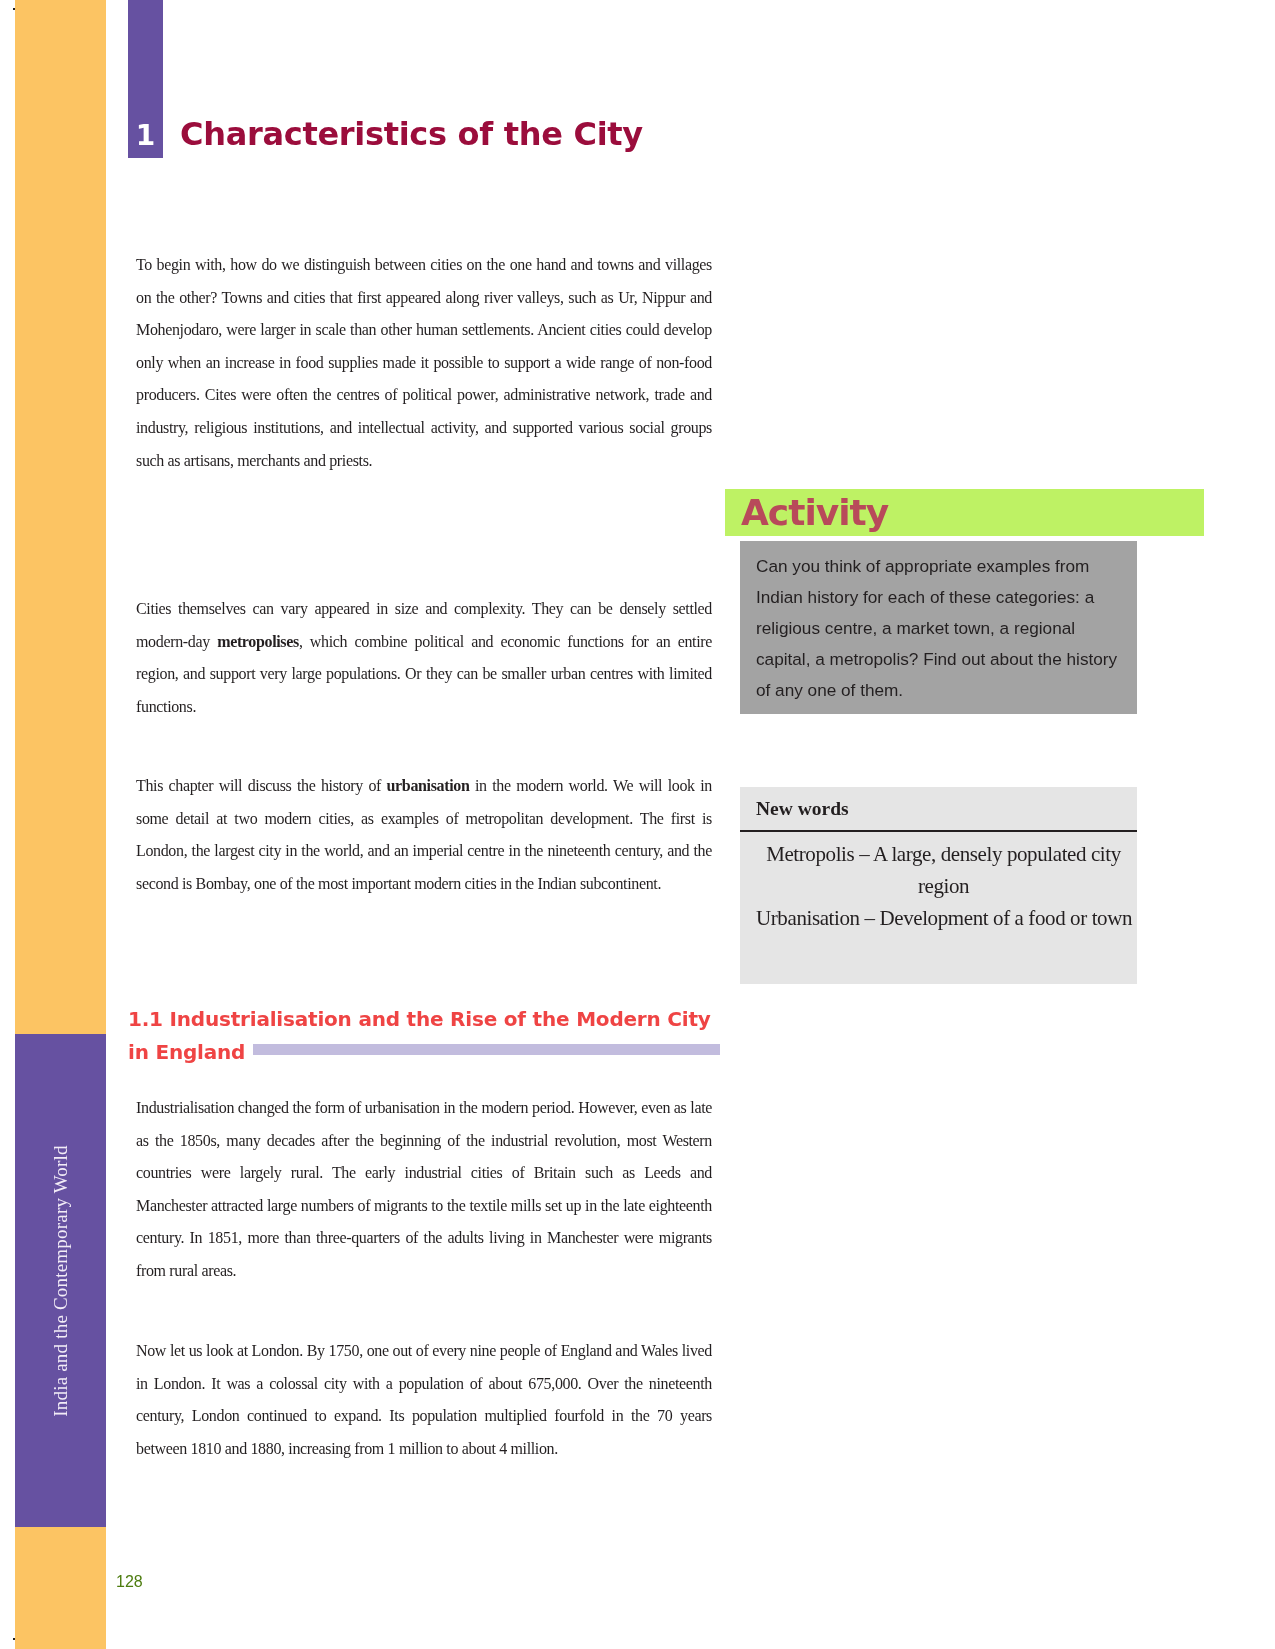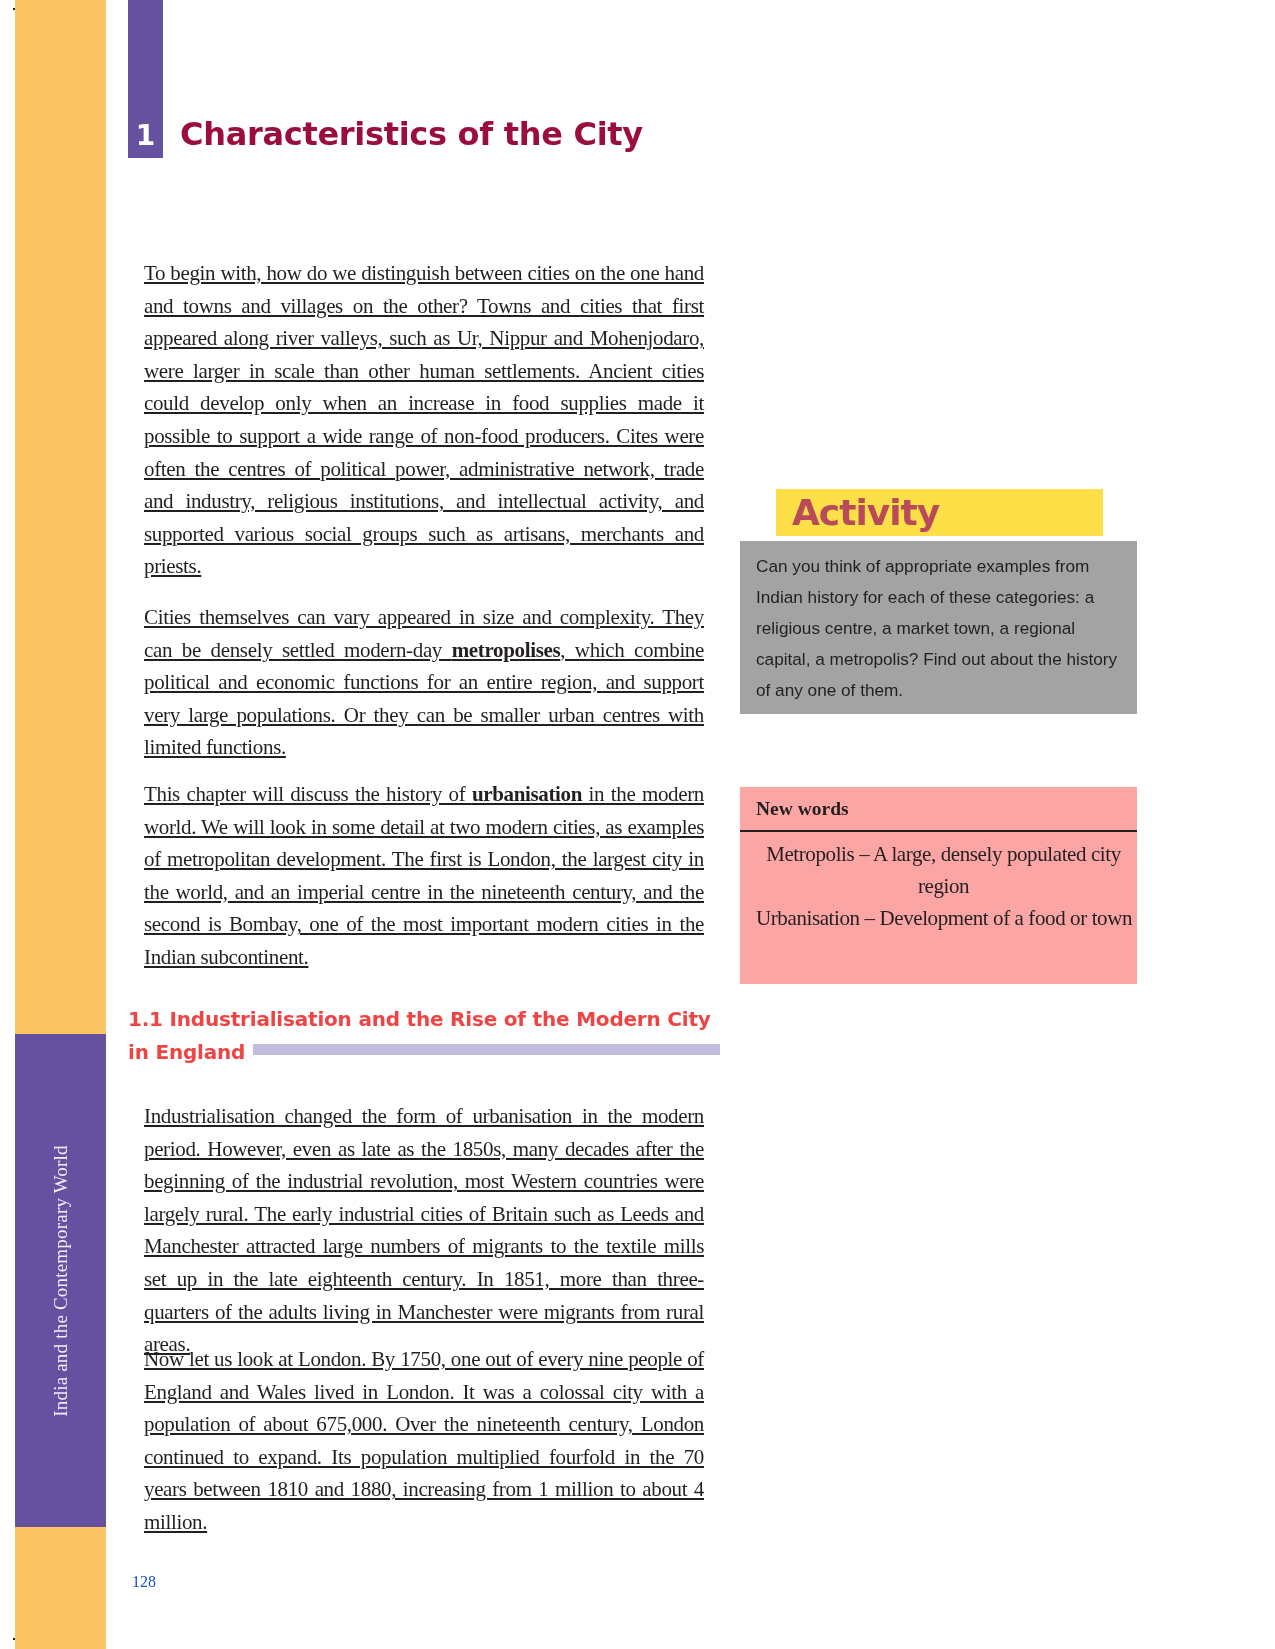--- a/index.html
+++ b/index.html
@@ -6,36 +6,36 @@
   body { width: 1275px; height: 1649px; position: relative; overflow: hidden; font-family: "Liberation Serif", serif; color: #231f20; }
   .side-yellow { position: absolute; left: 15px; top: 0; width: 91px; height: 1649px; background: #fcc463; }
   .side-purple { position: absolute; left: 15px; top: 1034px; width: 91px; height: 493px; background: #6651a1; }
   .side-text { position: absolute; left: 15px; top: 1034px; width: 91px; height: 493px; display: flex; align-items: center; justify-content: center; }
   .side-text span { display: inline-block; transform: rotate(-90deg); white-space: nowrap; color: #f2ecf7; font-family: "Liberation Serif", serif; font-size: 19px; letter-spacing: 0.2px; }
   .dot { position: absolute; left: 13px; width: 2px; height: 2px; background: #222; }
   .chap-bar { position: absolute; left: 128px; top: 0; width: 35px; height: 158px; background: #6651a1; }
   .chap-num { position: absolute; left: 128px; top: 118px; width: 35px; text-align: center; color: #ffffff; font-family: "DejaVu Sans", sans-serif; font-weight: bold; font-size: 28px; line-height: 36px; }
   .chap-title { position: absolute; left: 180px; top: 114px; color: #9b0d3c; font-family: "DejaVu Sans", sans-serif; font-weight: bold; font-size: 32px; line-height: 40px; letter-spacing: -0.3px; white-space: nowrap; }
   .col { position: absolute; left: 128px; width: 592px; }
-  .col p { margin: 16px; font-size: 21px; line-height: 32.6px; text-align: justify; letter-spacing: -0.35px; text-decoration: underline; }
+  .col p { margin: 8px; font-size: 16px; line-height: 32.6px; text-align: justify; letter-spacing: -0.35px; }
   .col b { font-weight: bold; }
   .p1 { top: 241px; }
   .p2 { top: 585px; }
   .p3 { top: 762px; }
   .p4 { top: 1084px; }
   .p5 { top: 1327px; }
   .sec-head { position: absolute; left: 128px; top: 1003px; width: 592px; font-family: "DejaVu Sans", sans-serif; font-weight: bold; font-size: 20px; line-height: 33px; color: #ef4444; letter-spacing: -0.2px; }
   .sec-head .line2 { display: flex; align-items: flex-start; }
   .sec-head .rule { flex: 1; height: 11px; background: #c2bcde; margin-left: 8px; margin-top: 8px; }
-  .page-num { position: absolute; left: 132px; top: 1573px; font-family: Liberation Serif, serif; font-size: 16px; color: #1d4ed8; }
-  .activity-head { position: absolute; left: 776px; top: 489px; width: 327px; height: 47px; background: #fde047; }
+  .page-num { position: absolute; left: 116px; top: 1573px; font-family: Liberation Sans, sans-serif; font-size: 16px; color: #4d7c0f; }
+  .activity-head { position: absolute; left: 725px; top: 489px; width: 479px; height: 47px; background: #bef264; }
   .activity-head span { position: absolute; left: 16px; top: 2px; font-family: "DejaVu Sans", sans-serif; font-weight: bold; font-size: 36px; line-height: 44px; color: #b84a5a; letter-spacing: -1px; }
   .activity-body { position: absolute; left: 740px; top: 541px; width: 397px; height: 173px; background: #a3a3a3; box-sizing: border-box; padding: 10px 14px 0 16px; }
   .activity-body p { margin: 0; font-family: "Liberation Sans", sans-serif; font-size: 17.2px; line-height: 31px; color: #231f20; }
-  .newwords { position: absolute; left: 740px; top: 787px; width: 397px; height: 197px; background: #fca5a5; }
+  .newwords { position: absolute; left: 740px; top: 787px; width: 397px; height: 197px; background: #e5e5e5; }
   .newwords .nw-title { position: absolute; left: 16px; top: 7px; font-family: "Liberation Serif", serif; font-weight: bold; font-size: 19.5px; line-height: 30px; color: #231f20; }
   .newwords .nw-rule { position: absolute; left: 0; top: 43px; width: 397px; height: 1.5px; background: #231f20; }
   .newwords .nw-body { position: absolute; left: 16px; top: 51px; width: 375px; }
   .newwords .nw-body div { font-family: "Liberation Serif", serif; font-size: 21px; line-height: 32px; color: #231f20; letter-spacing: -0.4px; white-space: nowrap; text-align: center; }
 </style>
 </head>
 <body>
 
 <div class="side-yellow"></div>
 <div class="side-purple"></div>

